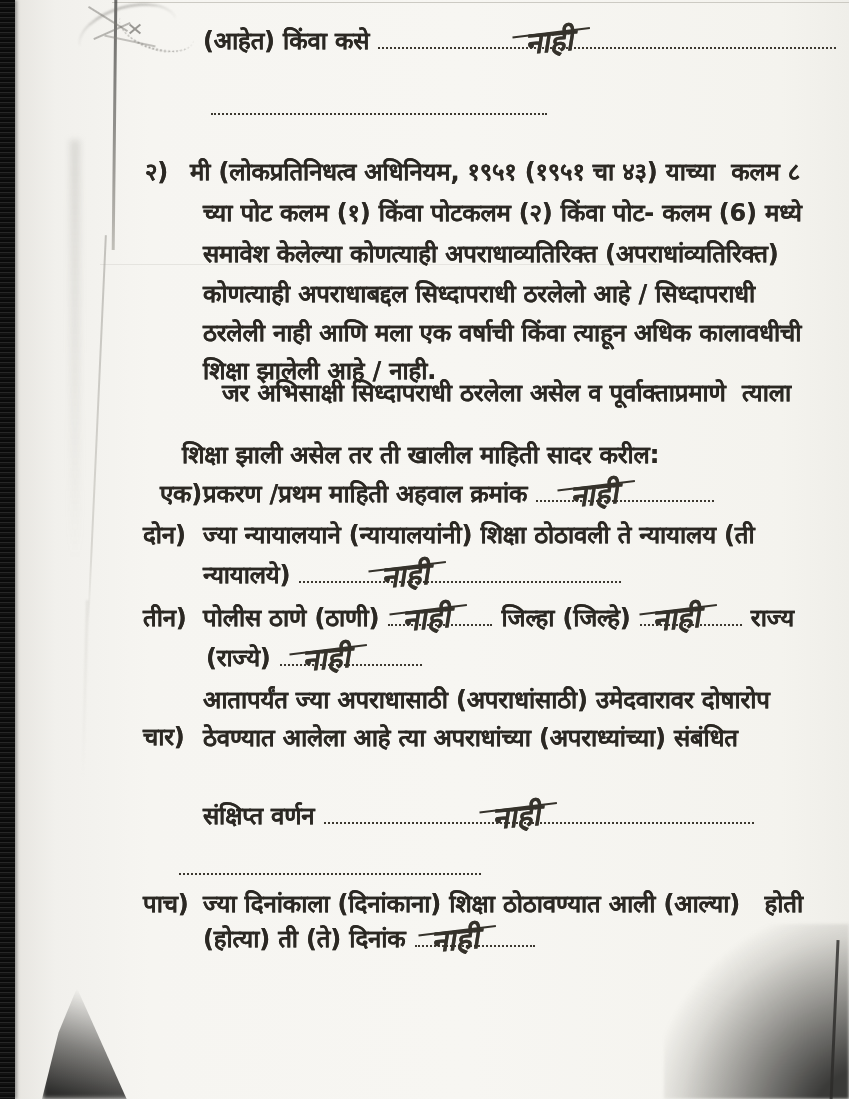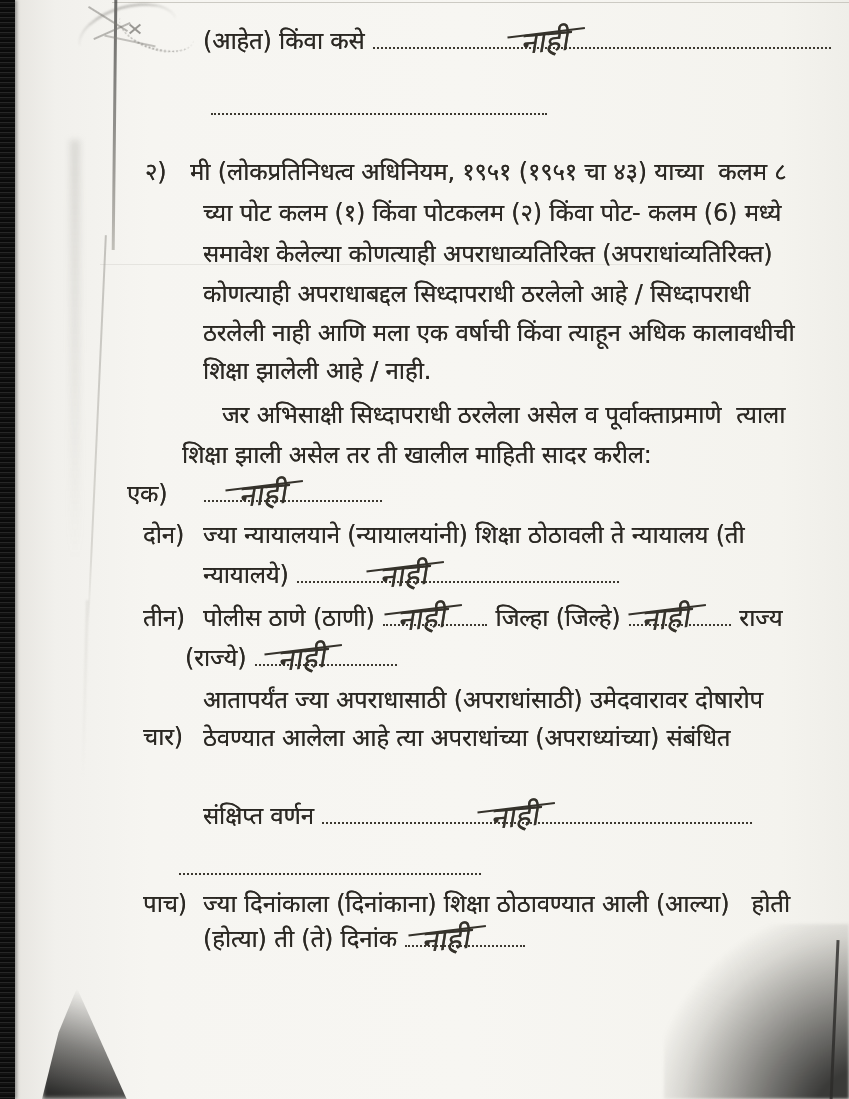--- a/index.html
+++ b/index.html
@@ -36,21 +36,21 @@
     background:linear-gradient(180deg,rgba(150,148,142,.25),rgba(150,148,142,0));filter:blur(3px);}
   .wedge-bl{position:absolute;left:42px;top:988px;width:92px;height:111px;
     background:linear-gradient(195deg,rgba(35,34,32,0) 12%,rgba(35,34,32,.55) 55%,rgba(20,20,19,.9) 95%);
     clip-path:polygon(38% 0,92% 100%,0 100%,18% 40%);filter:blur(2.5px);}
   .corner-br{position:absolute;right:0;bottom:0;width:185px;height:175px;
     background:radial-gradient(circle at 108% 112%,rgba(25,25,24,.85) 18%,rgba(55,54,50,.45) 48%,rgba(90,88,82,.18) 66%,transparent 78%);
     filter:blur(1.5px);}
   .corner-line{position:absolute;left:833px;top:940px;width:3px;height:162px;background:#2c2b29;transform:rotate(2.5deg);opacity:.8;filter:blur(.3px);}
   
   .line{position:absolute;font-size:24px;line-height:34px;white-space:nowrap;
-    color:#2b2823;text-shadow:0 0 .5px rgba(43,40,35,.8);letter-spacing:-.2px;}
+    color:#2b2823;text-shadow:0 0 .5px rgba(43,40,35,.8);letter-spacing:-.2px;font-weight:bold;}
   .fill{display:inline-block;position:relative;height:6px;border-bottom:2.6px dotted #3c3830;margin:0 1px;vertical-align:baseline;}
   .hw{position:absolute;bottom:-10px;font-size:30px;line-height:30px;color:#35322b;
     font-style:italic;transform:rotate(-5deg);white-space:nowrap;text-shadow:0 0 .4px rgba(53,50,43,.7);}
   .hw::before{content:"";position:absolute;left:-12px;right:-18px;top:5px;height:2.2px;background:#35322b;transform:rotate(-2deg);}
 </style>
 </head>
 <body>
 
 <div class="page">
 
@@ -82,25 +82,26 @@
   </div>
 
   <div class="line" style="top:155px;left:145px">२)</div>
   <div class="line" style="top:155px;left:190px">मी (लोकप्रतिनिधत्व अधिनियम, १९५१ (१९५१ चा ४३) याच्या&nbsp; कलम ८</div>
   <div class="line" style="top:196px;left:203px">च्या पोट कलम (१) किंवा पोटकलम (२) किंवा पोट- कलम (6) मध्ये</div>
   <div class="line" style="top:237px;left:203px">समावेश केलेल्या कोणत्याही अपराधाव्यतिरिक्त (अपराधांव्यतिरिक्त)</div>
   <div class="line" style="top:316px;left:203px">ठरलेली नाही आणि मला एक वर्षाची किंवा त्याहून अधिक कालावधीची</div>
   <div class="line" style="top:277px;left:203px">कोणत्याही अपराधाबद्दल सिध्दापराधी ठरलेलो आहे / सिध्दापराधी</div>
   <div class="line" style="top:354px;left:203px">शिक्षा झालेली आहे / नाही.</div>
 
-  <div class="line" style="top:398px;left:222px">जर अभिसाक्षी सिध्दापराधी ठरलेला असेल व पूर्वाक्ताप्रमाणे&nbsp; त्याला</div>
+  <div class="line" style="top:376px;left:222px">जर अभिसाक्षी सिध्दापराधी ठरलेला असेल व पूर्वाक्ताप्रमाणे&nbsp; त्याला</div>
   <div class="line" style="top:438px;left:182px">शिक्षा झाली असेल तर ती खालील माहिती सादर करील:</div>
 
-  <div class="line" style="top:477px;left:127px">एक)</div>
+  <div class="line" style="top:477px;left:160px">एक)</div>
   <div class="line" style="top:477px;left:203px">
+    <span>प्रकरण /प्रथम माहिती अहवाल क्रमांक</span>
     <span class="fill" style="width:178px">
       <span class="hw" style="left:34px">नाही</span>
     </span>
   </div>
 
   <div class="line" style="top:518px;left:143px">दोन)</div>
   <div class="line" style="top:518px;left:203px">ज्या न्यायालयाने (न्यायालयांनी) शिक्षा ठोठावली ते न्यायालय (ती</div>
   <div class="line" style="top:558px;left:203px">
     <span>न्यायालये)</span>
     <span class="fill" style="width:322px">
@@ -113,21 +114,21 @@
     <span>पोलीस ठाणे (ठाणी)</span>
     <span class="fill" style="width:104px">
       <span class="hw" style="left:14px">नाही</span>
     </span>
     <span>जिल्हा (जिल्हे)</span>
     <span class="fill" style="width:102px">
       <span class="hw" style="left:12px">नाही</span>
     </span>
     <span>राज्य</span>
   </div>
-  <div class="line" style="top:641px;left:185px">
+  <div class="line" style="top:641px;left:206px">
     <span>(राज्ये)</span>
     <span class="fill" style="width:142px">
       <span class="hw" style="left:22px">नाही</span>
     </span>
   </div>
 
   <div class="line" style="top:720px;left:143px">चार)</div>
   <div class="line" style="top:683px;left:203px">आतापर्यंत ज्या अपराधासाठी (अपराधांसाठी) उमेदवारावर दोषारोप</div>
   <div class="line" style="top:721px;left:203px">ठेवण्यात आलेला आहे त्या अपराधांच्या (अपराध्यांच्या) संबंधित</div>
   <div class="line" style="top:799px;left:203px">

